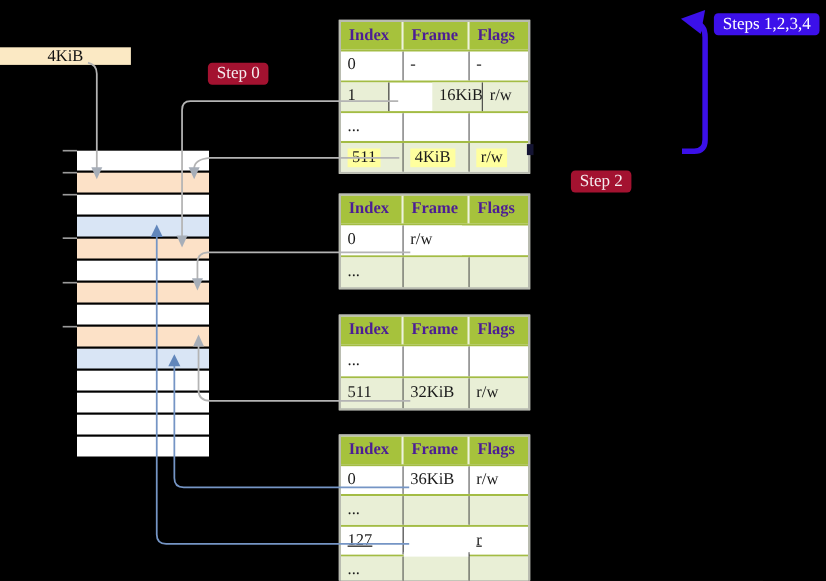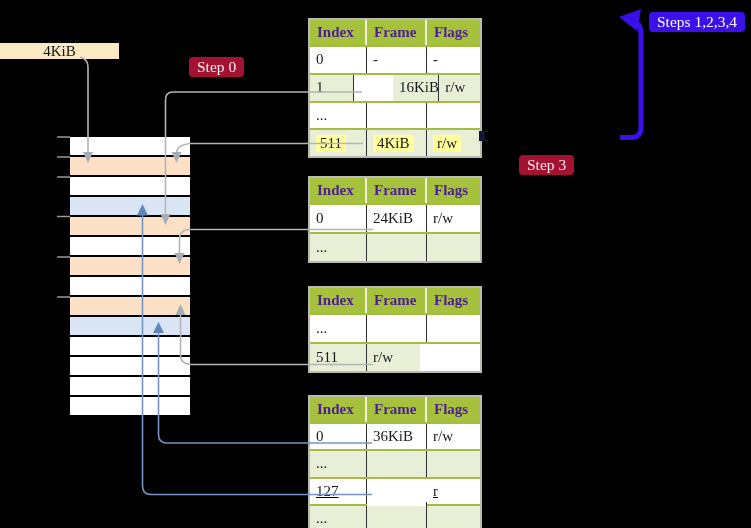--- a/index.html
+++ b/index.html
@@ -76,21 +76,21 @@
 </style>
 </head>
 <body>
 
 <div id="canvas">
 
   <div class="frame-label">4KiB</div>
 
   <div class="badge red" id="badge-step0">Step 0</div>
   <div class="badge blue" id="badge-steps1234">Steps 1,2,3,4</div>
-  <div class="badge red" id="badge-step4">Step 3</div>
+  <div class="badge red" id="badge-step4">Step 2</div>
 
   <div id="memcol">
       <div class="memrow free"></div>
       <div class="memrow table"></div>
       <div class="memrow free"></div>
       <div class="memrow data"></div>
       <div class="memrow table"></div>
       <div class="memrow free"></div>
       <div class="memrow table"></div>
       <div class="memrow free"></div>
@@ -136,21 +136,20 @@
       </div>
     </div>
   <div class="ptable" id="t1" style="top:176px">
       <div class="trow thead">
         <div class="c c1">Index</div>
         <div class="c c2">Frame</div>
         <div class="c c3">Flags</div>
       </div>
       <div class="trow body white" style="height: 27px;">
         <div class="c c1" style="height: 100%;">0</div>
-        <div class="c c2" style="height: 100%;">24KiB</div>
         <div class="c c3" style="height: 100%;">r/w</div>
       </div>
       <div class="trow body green" style="height: 27px;">
         <div class="c c1" style="height: 100%;">...</div>
         <div class="c c2" style="height: 100%;"></div>
         <div class="c c3" style="height: 100%;"></div>
       </div>
     </div>
   <div class="ptable" id="t2" style="top:286px">
       <div class="trow thead">
@@ -158,20 +157,21 @@
         <div class="c c2">Frame</div>
         <div class="c c3">Flags</div>
       </div>
       <div class="trow body white" style="height: 27px;">
         <div class="c c1" style="height: 100%;">...</div>
         <div class="c c2" style="height: 100%;"></div>
         <div class="c c3" style="height: 100%;"></div>
       </div>
       <div class="trow body green" style="height: 27px;">
         <div class="c c1" style="height: 100%;">511</div>
+        <div class="c c2" style="height: 100%;">32KiB</div>
         <div class="c c3" style="height: 100%;">r/w</div>
       </div>
     </div>
   <div class="ptable" id="t3" style="top:395px">
       <div class="trow thead">
         <div class="c c1">Index</div>
         <div class="c c2">Frame</div>
         <div class="c c3">Flags</div>
       </div>
       <div class="trow body white" style="height: 25.25px;">

